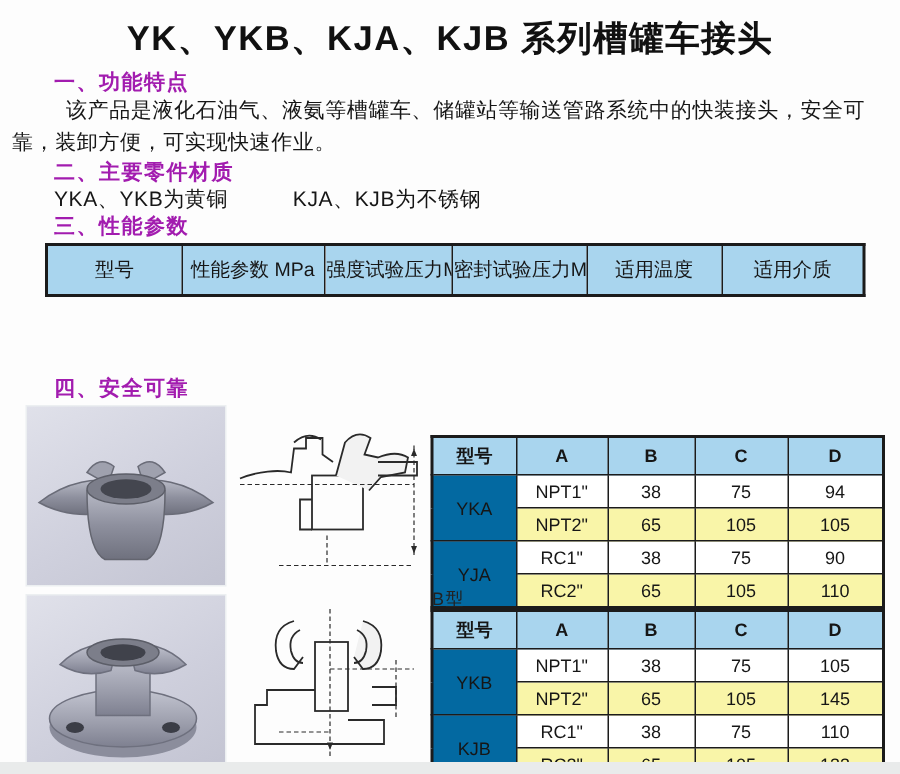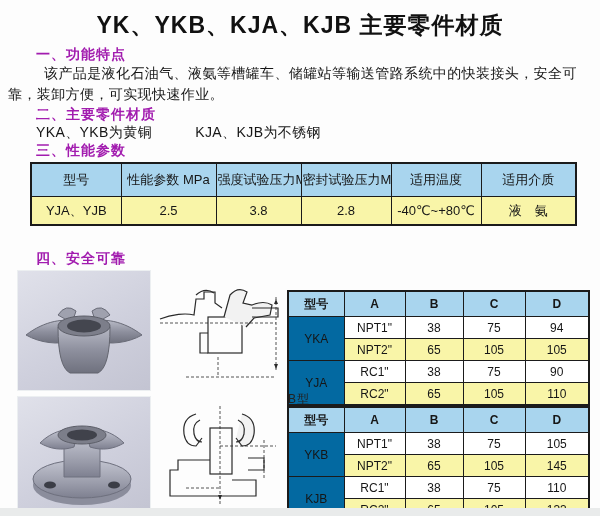--- a/index.html
+++ b/index.html
@@ -30,21 +30,21 @@
   .photo{position:absolute;background:linear-gradient(150deg,#e0e1ea 0%,#cfd0dd 55%,#c3c4d2 100%);
          box-shadow:0 0 0 1px #eceff1;}
   .drawing{position:absolute;background:#fdfdfd;}
   .bottom-strip{position:absolute;left:0;bottom:0;width:600px;height:8px;background:#e9ebeb;}
 </style>
 </head>
 <body>
 
 <div class="page">
 
-  <div class="title">YK、YKB、KJA、KJB 主要零件材质</div>
+  <div class="title">YK、YKB、KJA、KJB 系列槽罐车接头</div>
 
   <div class="sec-head" style="left:36px;top:46px;">一、功能特点</div>
   <div class="body-text">该产品是液化石油气、液氨等槽罐车、储罐站等输送管路系统中的快装接头，安全可靠，装卸方便，可实现快速作业。</div>
 
   <div class="sec-head" style="left:36px;top:106px;">二、主要零件材质</div>
   <div class="mat-text">YKA、YKB为黄铜　　　KJA、KJB为不锈钢</div>
 
   <div class="sec-head" style="left:36px;top:142px;">三、性能参数</div>
 
   <table class="perf">
@@ -57,28 +57,20 @@
         <col style="width:95px">
       </colgroup>
     <tbody>
         <tr class="h">
       <td>型号</td>
       <td>性能参数 MPa</td>
       <td class="cond">强度试验压力MPa</td>
       <td class="cond">密封试验压力MPa</td>
       <td>适用温度</td>
       <td>适用介质</td>
-    </tr>
-    <tr class="r2">
-      <td>YJA、YJB</td>
-      <td>2.5</td>
-      <td>3.8</td>
-      <td>2.8</td>
-      <td>-40℃~+80℃</td>
-      <td>液　氨</td>
     </tr>
   </tbody>
     </table>
 
   <div class="sec-head" style="left:36px;top:250px;">四、安全可靠</div>
 
   <div class="photo" style="left:18px;top:271px;width:132px;height:119px;">
     <svg width="132" height="119" viewBox="0 0 132 119">
       <defs>
         <linearGradient id="mA" x1="0" y1="0" x2="0" y2="1">

